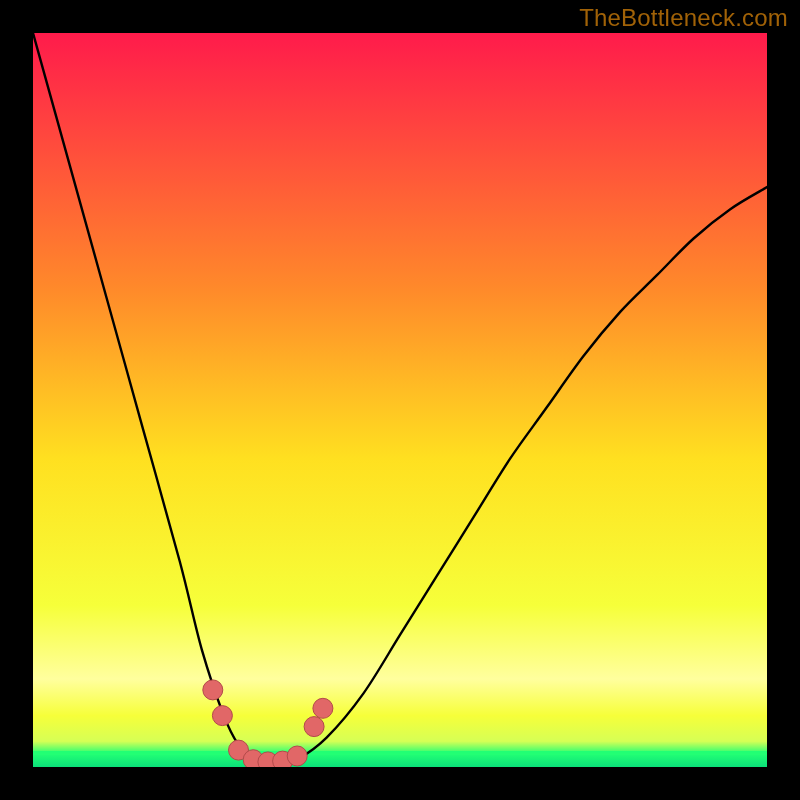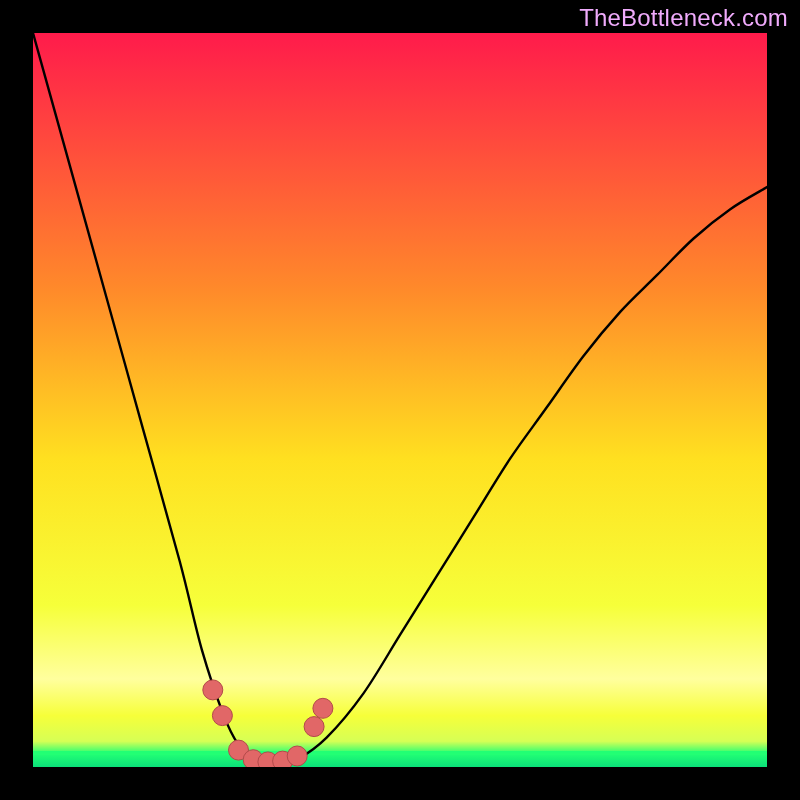--- a/index.html
+++ b/index.html
@@ -24,21 +24,21 @@
     top: 33px;
     left: 33px;
     width: 734px;
     height: 734px;
     
   }
   .watermark {
     position: absolute;
     top: 4px;
     right: 12px;
-    color: #f0abfc;
+    color: #a16207;
     font-size: 24px;
     font-weight: 400;
     letter-spacing: 0.2px;
     user-select: none;
   }
   svg { display: block; }
 </style>
 </head>
 <body>
 

